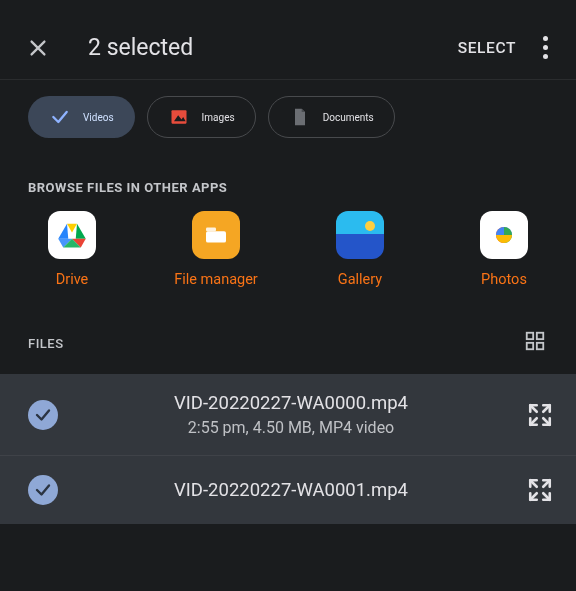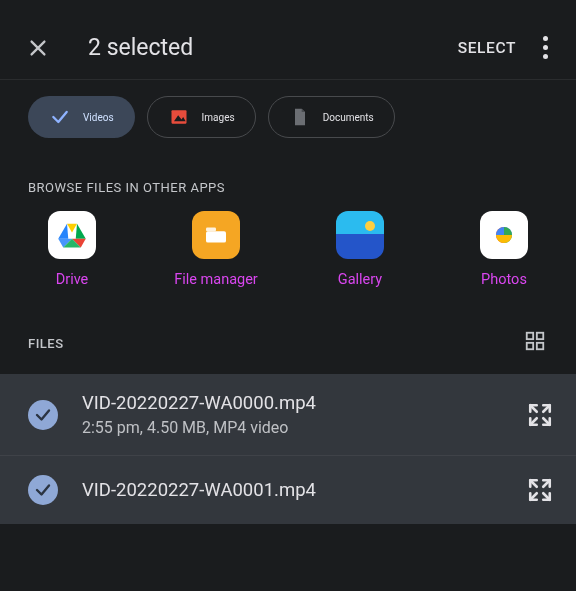--- a/index.html
+++ b/index.html
@@ -46,41 +46,41 @@
   .chip.selected {
     background: #3c4758;
     border-color: transparent;
     color: #cfe1ff;
   }
   .chip .ic { width: 22px; height: 22px; display:flex; align-items:center; justify-content:center; }
 
   .section-label {
     font-size: 13px;
     letter-spacing: 0.5px;
-    font-weight: 400;
+    font-weight: 700;
     color: #c4c6ca;
     padding: 24px 28px 12px 28px;
   }
 
   .apps {
     display: flex;
     padding: 4px 0 14px 0;
   }
   .app {
     flex: 1;
     display: flex;
     flex-direction: column;
     align-items: center;
     gap: 12px;
   }
   .app-icon {
     width: 48px; height: 48px; border-radius: 12px;
     display:flex; align-items:center; justify-content:center;
   }
-  .app-name { font-size: 14.5px; color: #d946ef; }
+  .app-name { font-size: 14.5px; color: #f97316; }
 
   .files-header {
     display: flex;
     align-items: center;
     justify-content: space-between;
     padding: 28px 30px 18px 28px;
   }
   .files-header .lbl { font-size: 13px; letter-spacing: 0.5px; font-weight: 500; color: #c4c6ca; }
 
   .file-list { }
@@ -93,21 +93,21 @@
     border-bottom: 1px solid rgba(255,255,255,0.06);
   }
   .file-row:last-child { border-bottom: none; }
   .check {
     width: 30px; height: 30px;
     background: #8fa8d6;
     border-radius: 50%;
     display:flex; align-items:center; justify-content:center;
     flex-shrink: 0;
   }
-  .file-text { flex: 1; display:flex; flex-direction:column; gap:4px; }
+  .file-text { flex: 1; display:flex; flex-direction:column; gap:4px;text-align:center; }
   .file-name { font-size: 18.5px; color: #e3e2e6; font-weight: 400; }
   .file-meta { font-size: 16px; color: #bfc1c5; }
   .expand { width: 32px; height: 32px; display:flex; align-items:center; justify-content:center; flex-shrink:0; }
 </style>
 </head>
 <body>
 
 <div class="header">
   <div class="close-btn">
     <svg width="22" height="22" viewBox="0 0 24 24">

